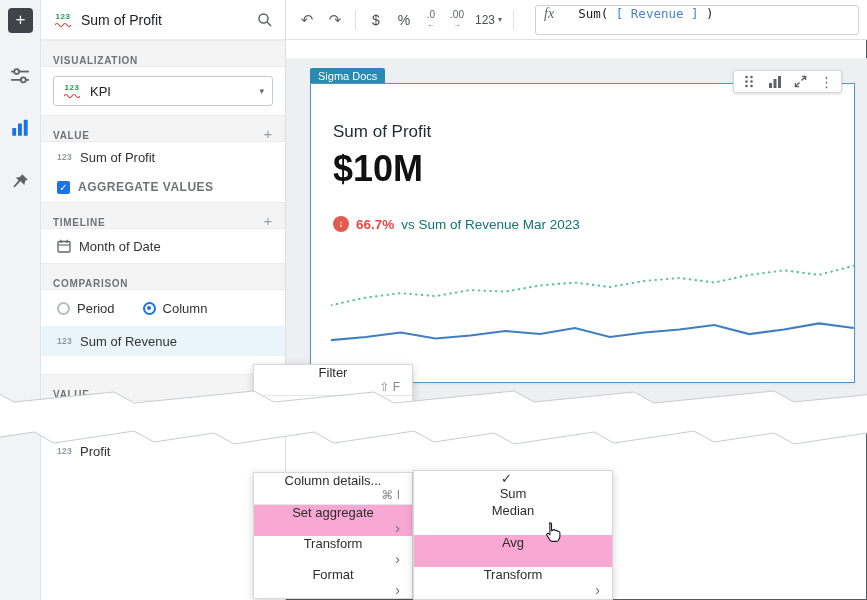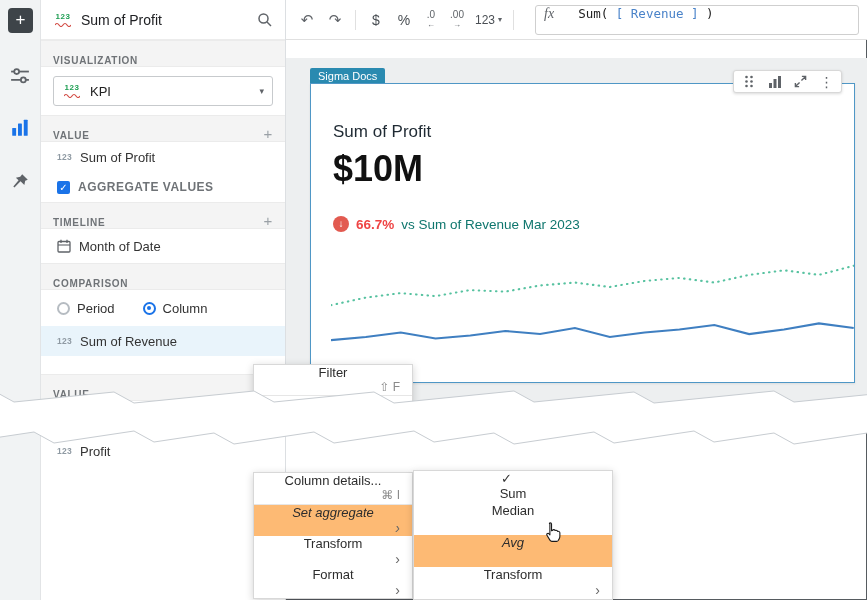--- a/index.html
+++ b/index.html
@@ -62,21 +62,21 @@
   .spark{position:absolute;left:20px;right:20px;top:168px;height:115px;}
   .card-tools{position:absolute;right:12px;top:-14px;background:#fff;border:1px solid #d8d8d8;border-radius:3px;
               box-shadow:0 1px 3px rgba(0,0,0,.15);display:flex;align-items:center;padding:3px 7px;gap:11px;color:#5f6368;}
   .ct{width:15px;height:15px;display:flex;align-items:center;justify-content:center;cursor:pointer;font-size:14px;}
   
   .menu{position:absolute;background:#fff;border:1px solid #d8d8d8;box-shadow:0 2px 8px rgba(0,0,0,.18);
         z-index:5;font-size:13px;color:#2d2d2d;box-sizing:border-box;}
   .mi{height:31px;display:flex;align-items:center;padding:0 12px;cursor:pointer;box-sizing:border-box;flex-direction:column;}
   .mi .shortcut{margin-left:auto;color:#8a8a8a;font-size:12px;}
   .mi .arrow{margin-left:auto;color:#666;font-size:14px;}
-  .mi.active{background:#fdba74;font-style:italic;}
+  .mi.active{background:#f9a8d4;}
   .mdiv{height:1px;background:#e6e6e6;margin:0;}
   .menu-top{left:253px;top:364px;width:160px;height:58px;overflow:hidden;}
   .menu-main{left:253px;top:441px;width:160px;margin-top:31px;}
   .menu-sub{left:413px;top:470px;width:200px;}
   .menu-sub .mi{height:32px;}
   .check-col{width:24px;color:#333;font-size:13px;flex:none;}
   
   .tear{position:absolute;left:-6px;top:383px;width:880px;height:70px;z-index:6;pointer-events:none;}
   .cursor{position:absolute;left:542px;top:520px;width:22px;height:24px;z-index:10;pointer-events:none;}
 </style>

